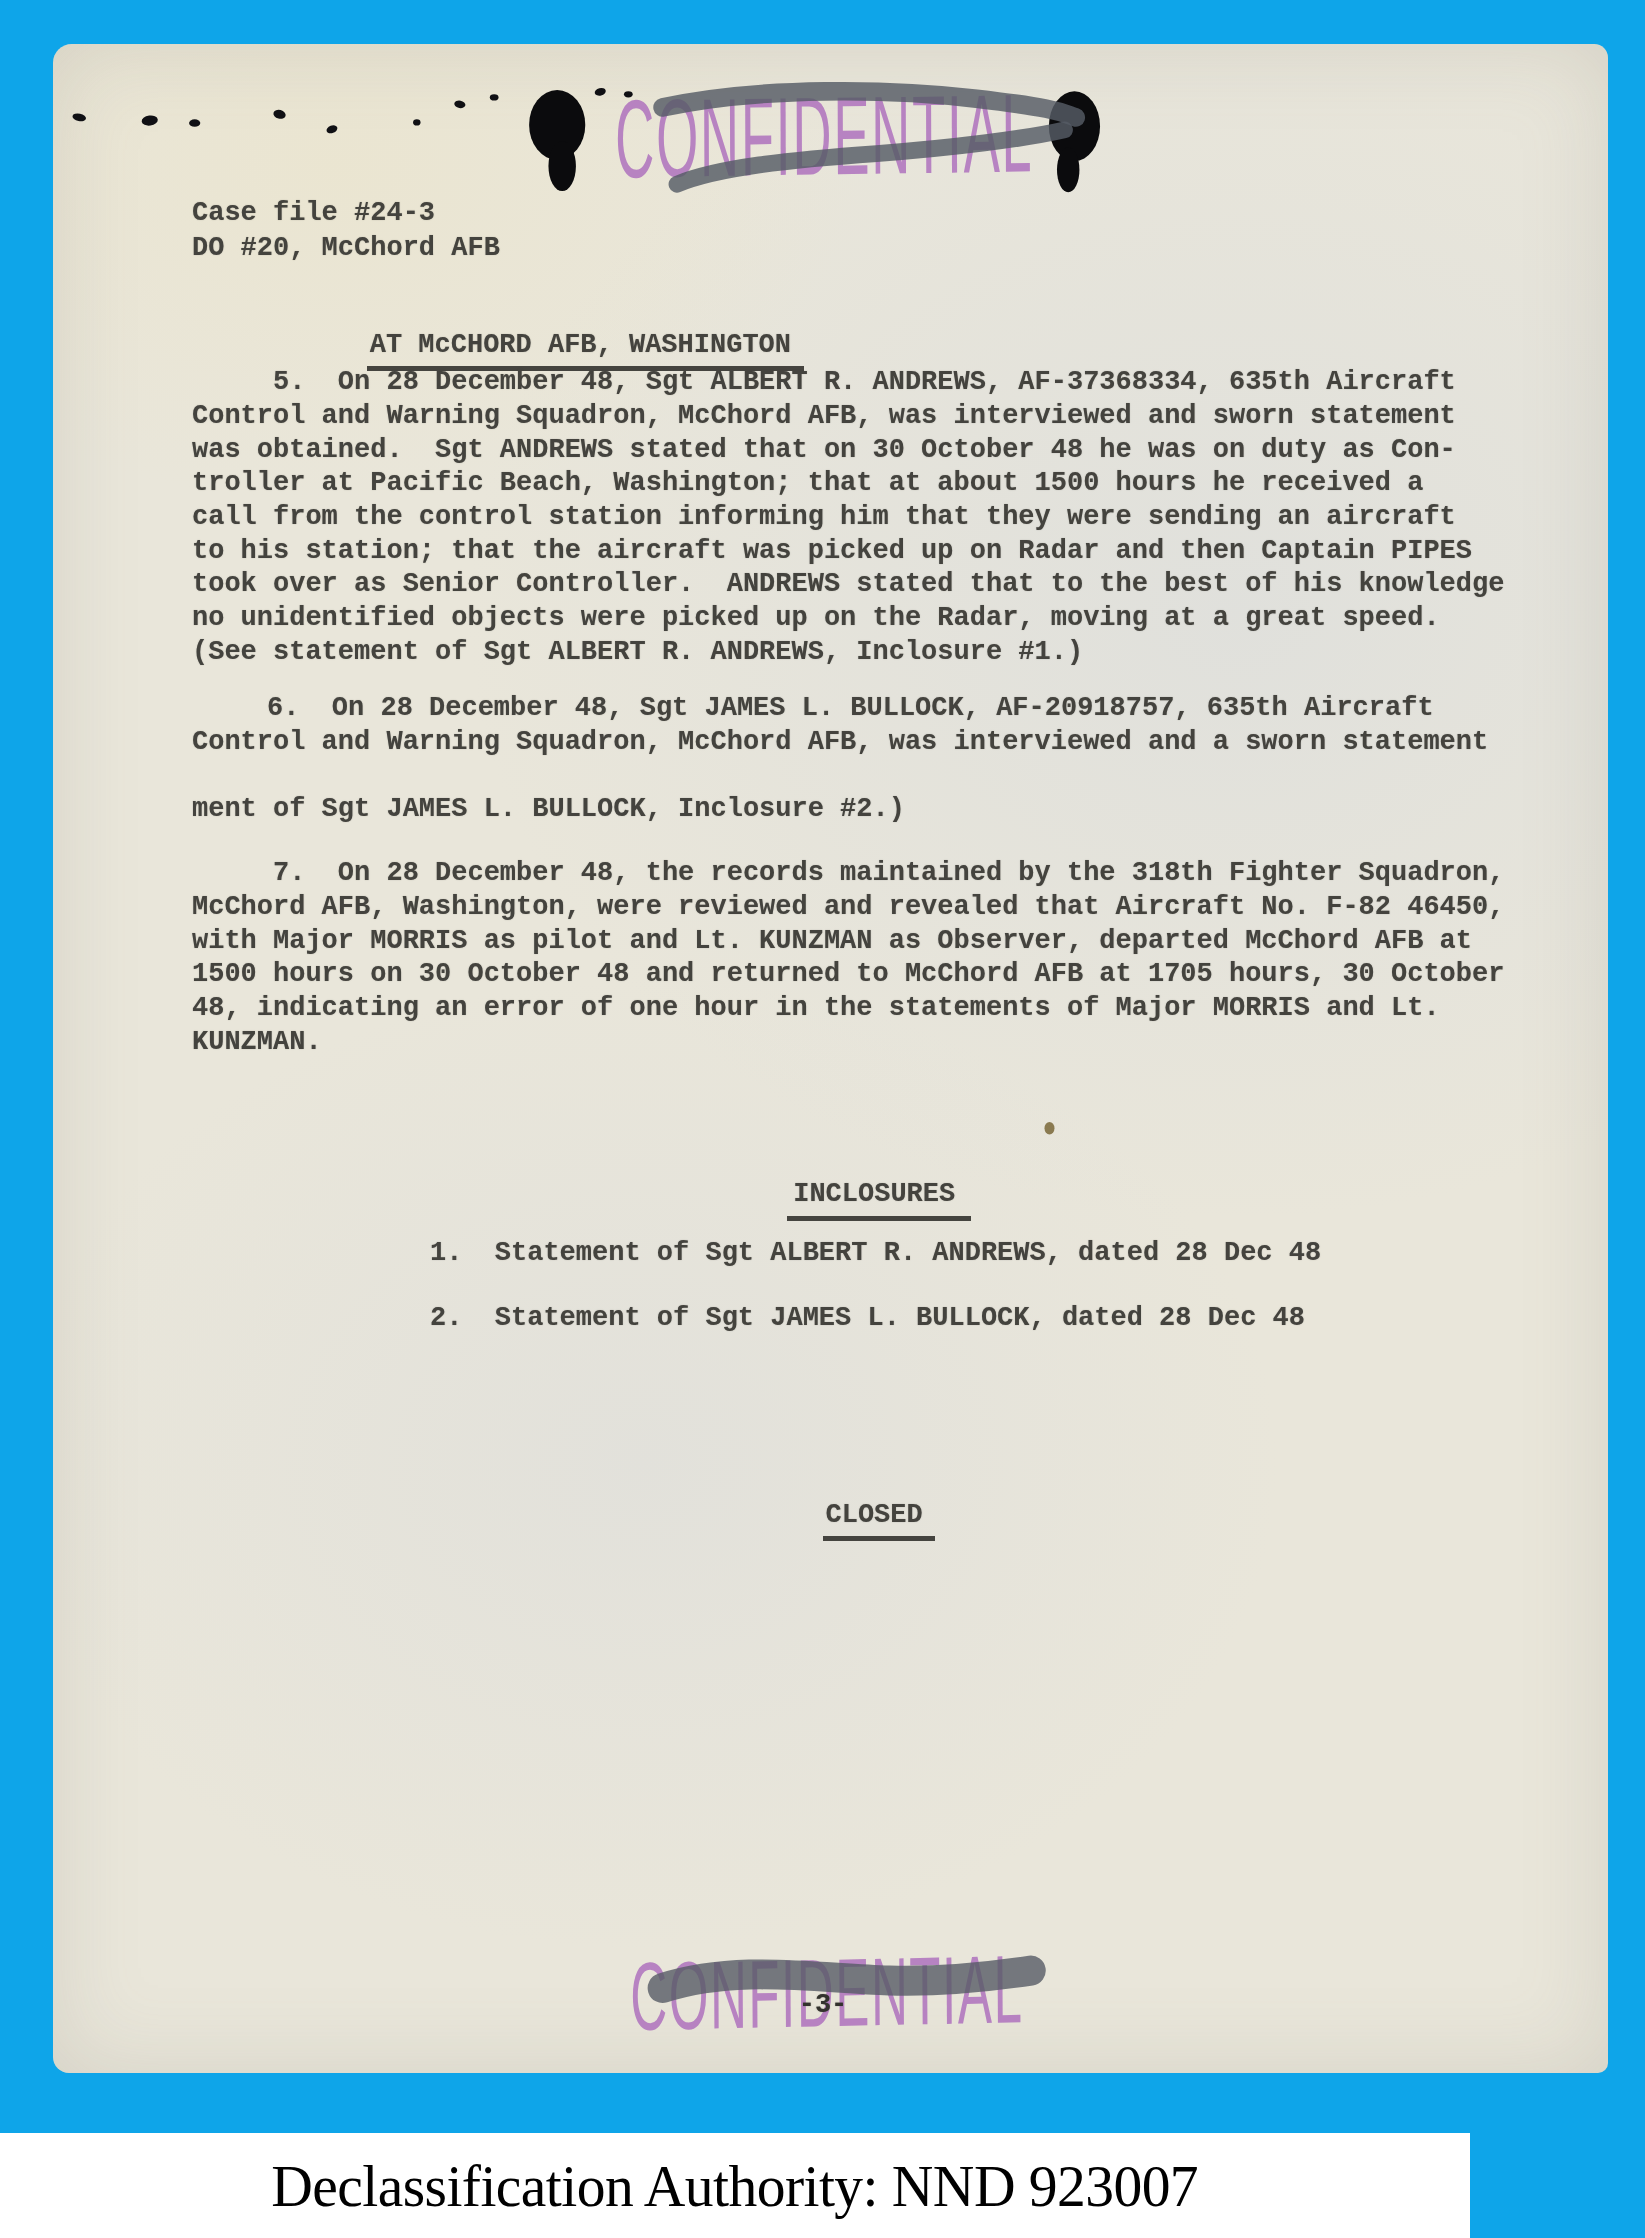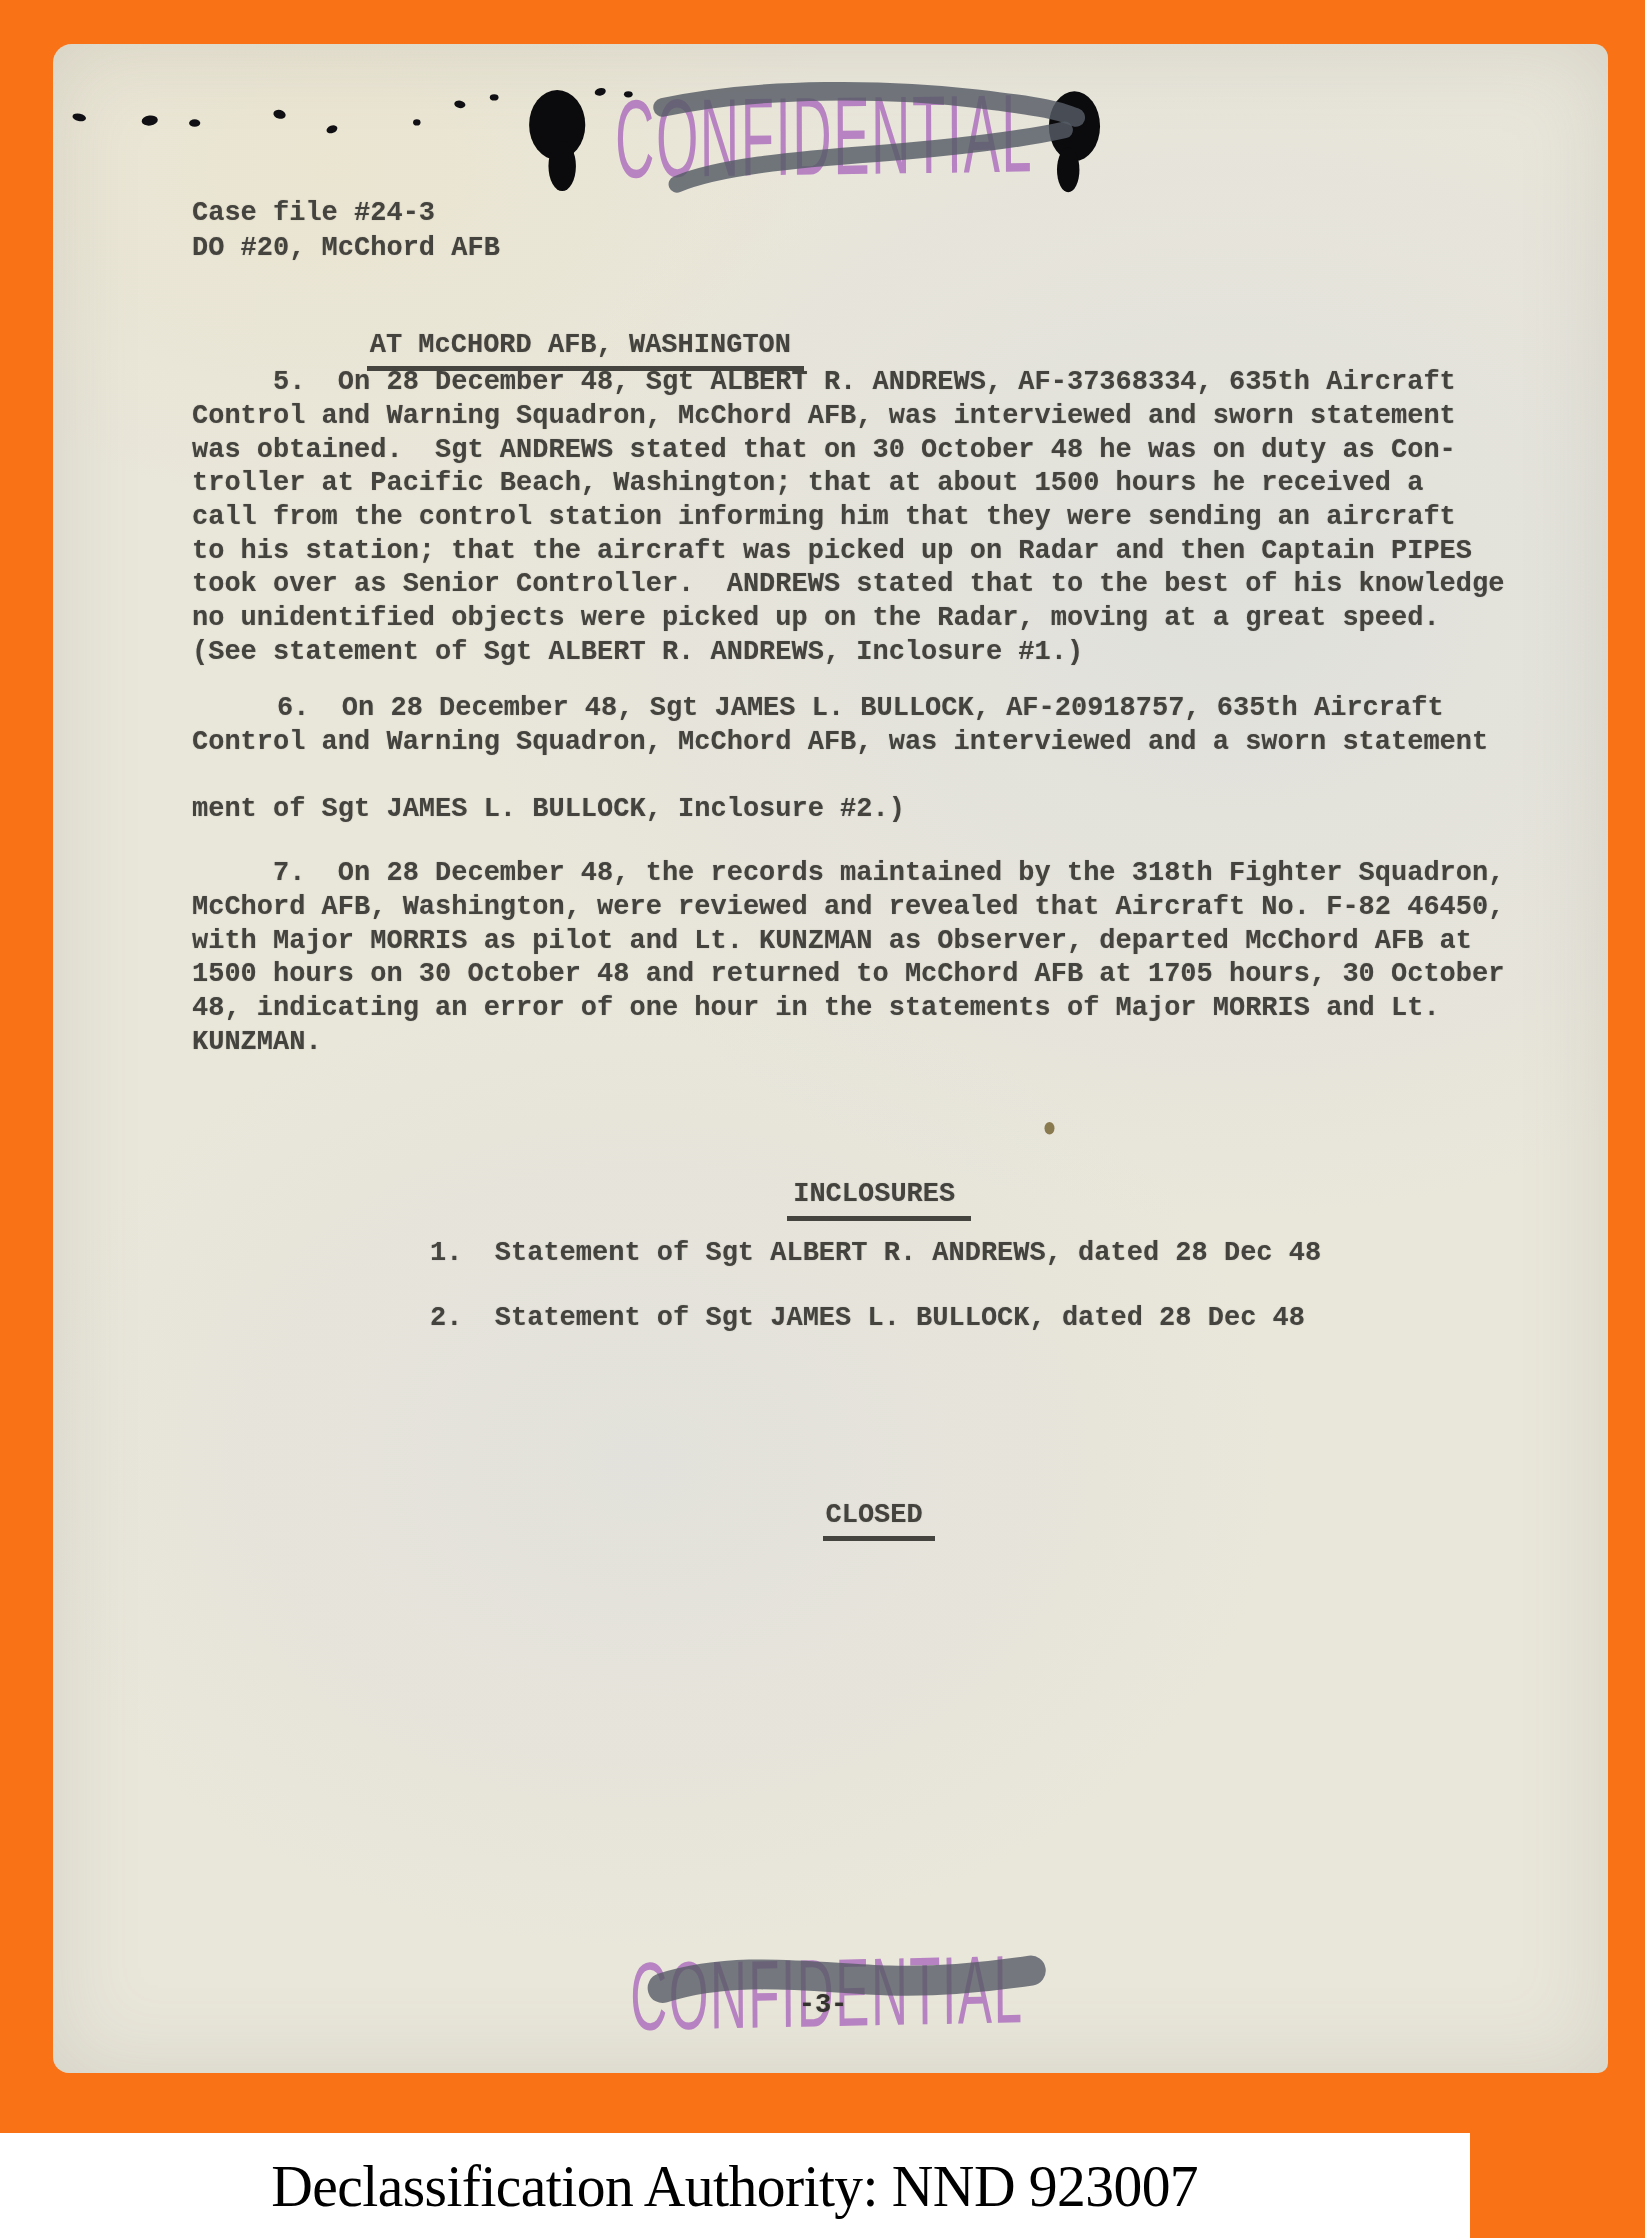--- a/index.html
+++ b/index.html
@@ -1,16 +1,16 @@
 <!DOCTYPE html>
 <html style="font-size:10px"><head>
 <meta charset="utf-8">
 <style>
   html,body{margin:0;padding:0;background:#0c0c0f;}
-  .canvas{position:relative;width:1646px;height:2239px;background:#f97316;overflow:hidden;
+  .canvas{position:relative;width:1646px;height:2239px;background:#0ea5e9;overflow:hidden;
           font-family:"Liberation Sans",sans-serif;}
   
   .paper{position:absolute;left:53px;top:44px;width:1555px;height:2029px;z-index:1;
          border-radius:18.7px 13.7px 10px 16px;
          background:
            radial-gradient(874px 562px at 18% 6%, rgba(236,228,198,.45), rgba(236,228,198,0) 60%),
            radial-gradient(1185px 936px at 76% 28%, rgba(205,212,224,.32), rgba(205,212,224,0) 65%),
            radial-gradient(1061px 811px at 38% 70%, rgba(208,212,221,.28), rgba(208,212,221,0) 60%),
            #e9e6da;
          box-shadow:inset 0 0 87px rgba(120,118,105,.18);}
@@ -57,21 +57,21 @@
     <div class="t" style="left:139px;top:321px;">     5.  On 28 December 48, Sgt ALBERT R. ANDREWS, AF-37368334, 635th Aircraft</div>
     <div class="t" style="left:139px;top:355px;">Control and Warning Squadron, McChord AFB, was interviewed and sworn statement</div>
     <div class="t" style="left:139px;top:389px;">was obtained.  Sgt ANDREWS stated that on 30 October 48 he was on duty as Con-</div>
     <div class="t" style="left:139px;top:422px;">troller at Pacific Beach, Washington; that at about 1500 hours he received a</div>
     <div class="t" style="left:139px;top:456px;">call from the control station informing him that they were sending an aircraft</div>
     <div class="t" style="left:139px;top:490px;">to his station; that the aircraft was picked up on Radar and then Captain PIPES</div>
     <div class="t" style="left:139px;top:557px;">no unidentified objects were picked up on the Radar, moving at a great speed.</div>
     <div class="t" style="left:139px;top:523px;">took over as Senior Controller.  ANDREWS stated that to the best of his knowledge</div>
     <div class="t" style="left:139px;top:591px;">(See statement of Sgt ALBERT R. ANDREWS, Inclosure #1.)</div>
 
-    <div class="t" style="left:143px;top:647px;">     6.  On 28 December 48, Sgt JAMES L. BULLOCK, AF-20918757, 635th Aircraft</div>
+    <div class="t" style="left:133px;top:647px;">     6.  On 28 December 48, Sgt JAMES L. BULLOCK, AF-20918757, 635th Aircraft</div>
     <div class="t" style="left:139px;top:681px;">Control and Warning Squadron, McChord AFB, was interviewed and a sworn statement</div>
     <div class="t" style="left:139px;top:748px;">ment of Sgt JAMES L. BULLOCK, Inclosure #2.)</div>
 
     <div class="t" style="left:139px;top:812px;">     7.  On 28 December 48, the records maintained by the 318th Fighter Squadron,</div>
     <div class="t" style="left:139px;top:846px;">McChord AFB, Washington, were reviewed and revealed that Aircraft No. F-82 46450,</div>
     <div class="t" style="left:139px;top:880px;">with Major MORRIS as pilot and Lt. KUNZMAN as Observer, departed McChord AFB at</div>
     <div class="t" style="left:139px;top:913px;">1500 hours on 30 October 48 and returned to McChord AFB at 1705 hours, 30 October</div>
     <div class="t" style="left:139px;top:947px;">48, indicating an error of one hour in the statements of Major MORRIS and Lt.</div>
     <div class="t" style="left:139px;top:981px;">KUNZMAN.</div>
 

